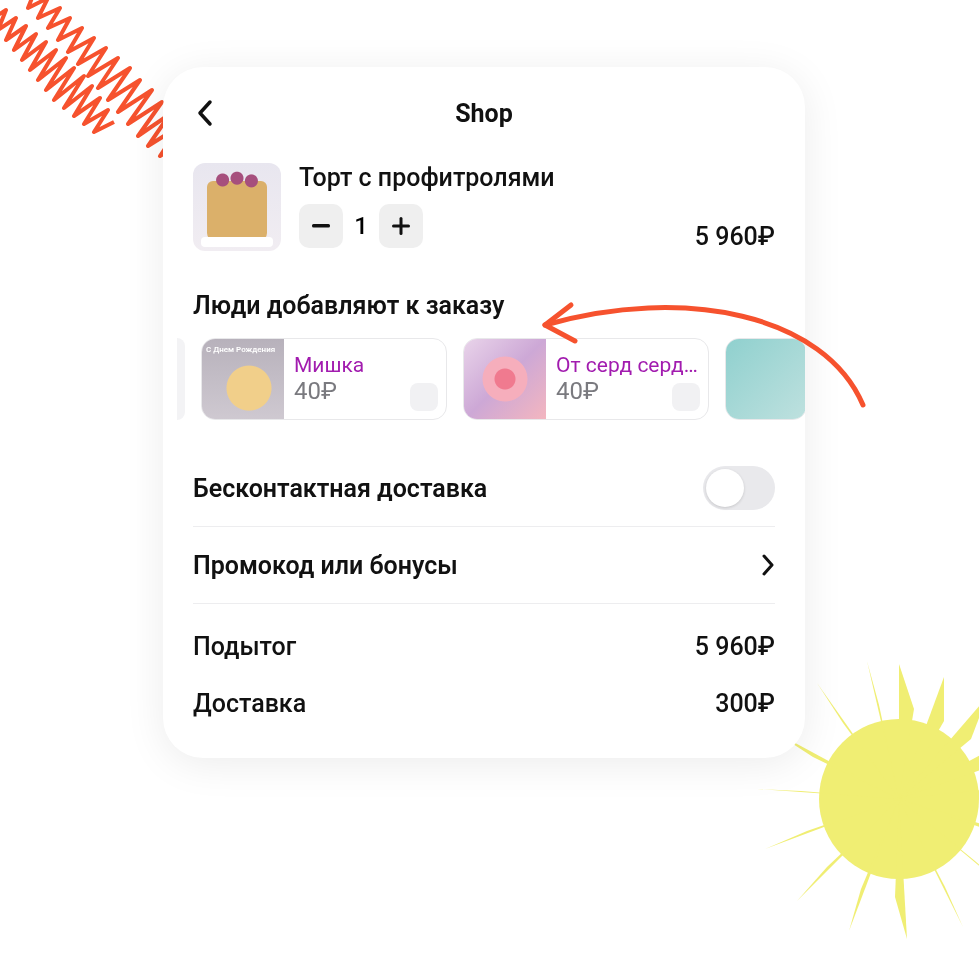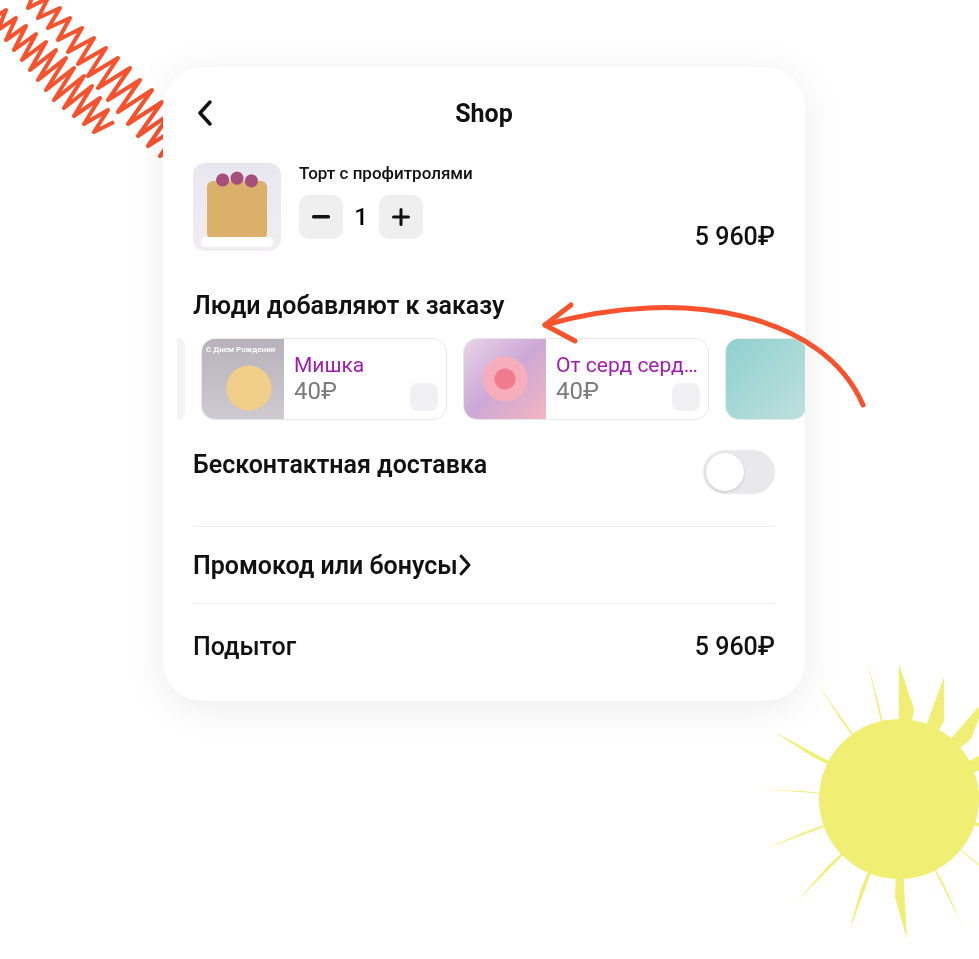--- a/index.html
+++ b/index.html
@@ -115,21 +115,21 @@
     position:absolute; bottom:4px; left:8px; right:8px; height:10px;
     background:#fff; border-radius:4px;
   }
   .cart-main {
     flex: 1;
     display: flex;
     flex-direction: column;
     gap: 12px;
   }
   .cart-name {
-    font-size: 17px;
+    font-size: 25px;
     font-weight: 500;
     color: #111;
   }
   .stepper {
     display: flex;
     align-items: center;
     gap: 10px;
   }
   .step-btn {
     width: 44px;
@@ -247,21 +247,21 @@
     border-radius:8px;
     background:#f1f1f3;
   }
   .suggest-card.partial{
     width: 82px;
     overflow:hidden;
   }
 
   .setting-row {
     display: flex;
-    align-items: flex-start;
+    align-items: center;
     justify-content: space-between;
     padding: 0 30px;
     height: 76px;
     margin-top: 30px;
   }
   .setting-label {
     font-size: 25px;
     font-weight: 600;
     color: #111;
   }
@@ -286,20 +286,21 @@
 
   .divider {
     height: 1px;
     background: #ededef;
     margin: 0 30px;
   }
 
   .promo-row {
     display: flex;
     align-items: center;
+    justify-content: space-between;
     padding: 0 30px;
     height: 76px;
     cursor: pointer;
   }
   .chevron-right {
     width: 14px;
     height: 24px;
   }
 
   .totals {
@@ -442,15 +443,19 @@
     </svg>
   </div>
 
   <div class="divider"></div>
 
   <div class="totals">
     <div class="total-line">
       <div class="total-label">Подытог</div>
       <div class="total-value">5 960₽</div>
     </div>
+    <div class="total-line">
+      <div class="total-label">Доставка</div>
+      <div class="total-value">300₽</div>
+    </div>
   </div>
 
 </div>
 
 </body></html>

